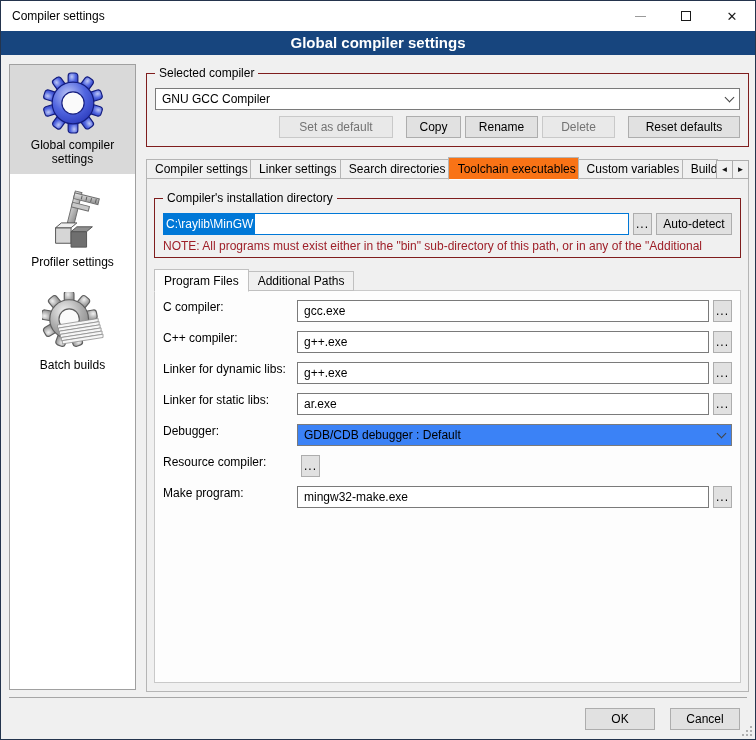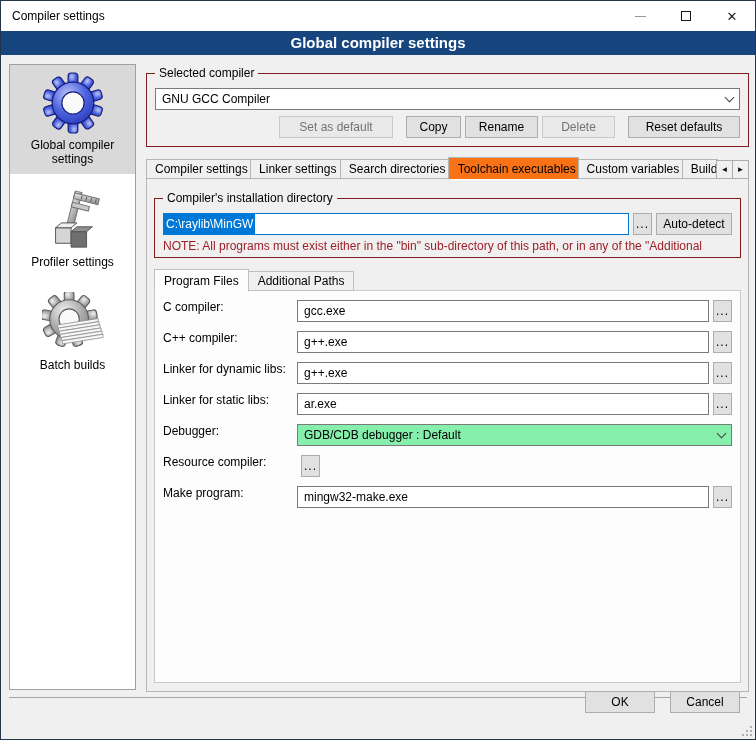--- a/index.html
+++ b/index.html
@@ -77,25 +77,25 @@
          border:1px solid #c0c0c0; margin-right:-1px; }
   .itab.active{ height:23px; line-height:22px; background:#fdfdfd; margin-bottom:-1px;
                 border-bottom:1px solid #fdfdfd; z-index:3; position:relative; }
   .inner-page{ border:1px solid #c9c9c9; background:#fdfdfd; margin-top:-1px; flex:1;
                padding:9px 8px; }
 
   .frow{ display:flex; align-items:flex-start; height:22px; margin-bottom:9px; }
   .frow .flabel{ width:134px; flex:none; }
   .field{ flex:1; height:22px; border:1px solid #7a7a7a; background:#fff;
           display:flex; align-items:center; padding:0 6px; }
-  .field.select{ background:#86efac; }
+  .field.select{ background:#3b82f6; }
 
   
   .sep{ position:absolute; left:8px; right:8px; bottom:41px; height:1px; background:#a6a6a6; }
-  .footer{ position:absolute; right:15px; bottom:26px; display:flex; }
+  .footer{ position:absolute; right:15px; bottom:9px; display:flex; }
   .footer .btn{ width:70px; }
   .footer .btn + .btn{ margin-left:15px; }
   .grip{ position:absolute; right:3px; bottom:3px; width:10px; height:10px; }
   .grip i{ position:absolute; width:2px; height:2px; background:#b0b0b0; }
   .grip i:nth-child(1){ right:0; bottom:0; }
   .grip i:nth-child(2){ right:0; bottom:4px; }
   .grip i:nth-child(3){ right:4px; bottom:0; }
   .grip i:nth-child(4){ right:0; bottom:8px; }
   .grip i:nth-child(5){ right:8px; bottom:0; }
   .grip i:nth-child(6){ right:4px; bottom:4px; }

